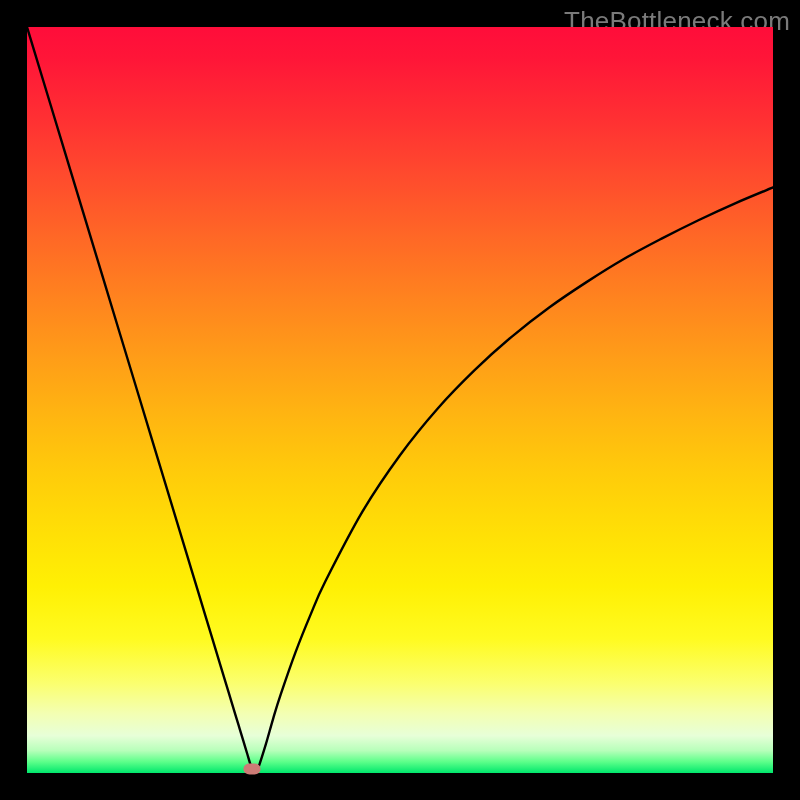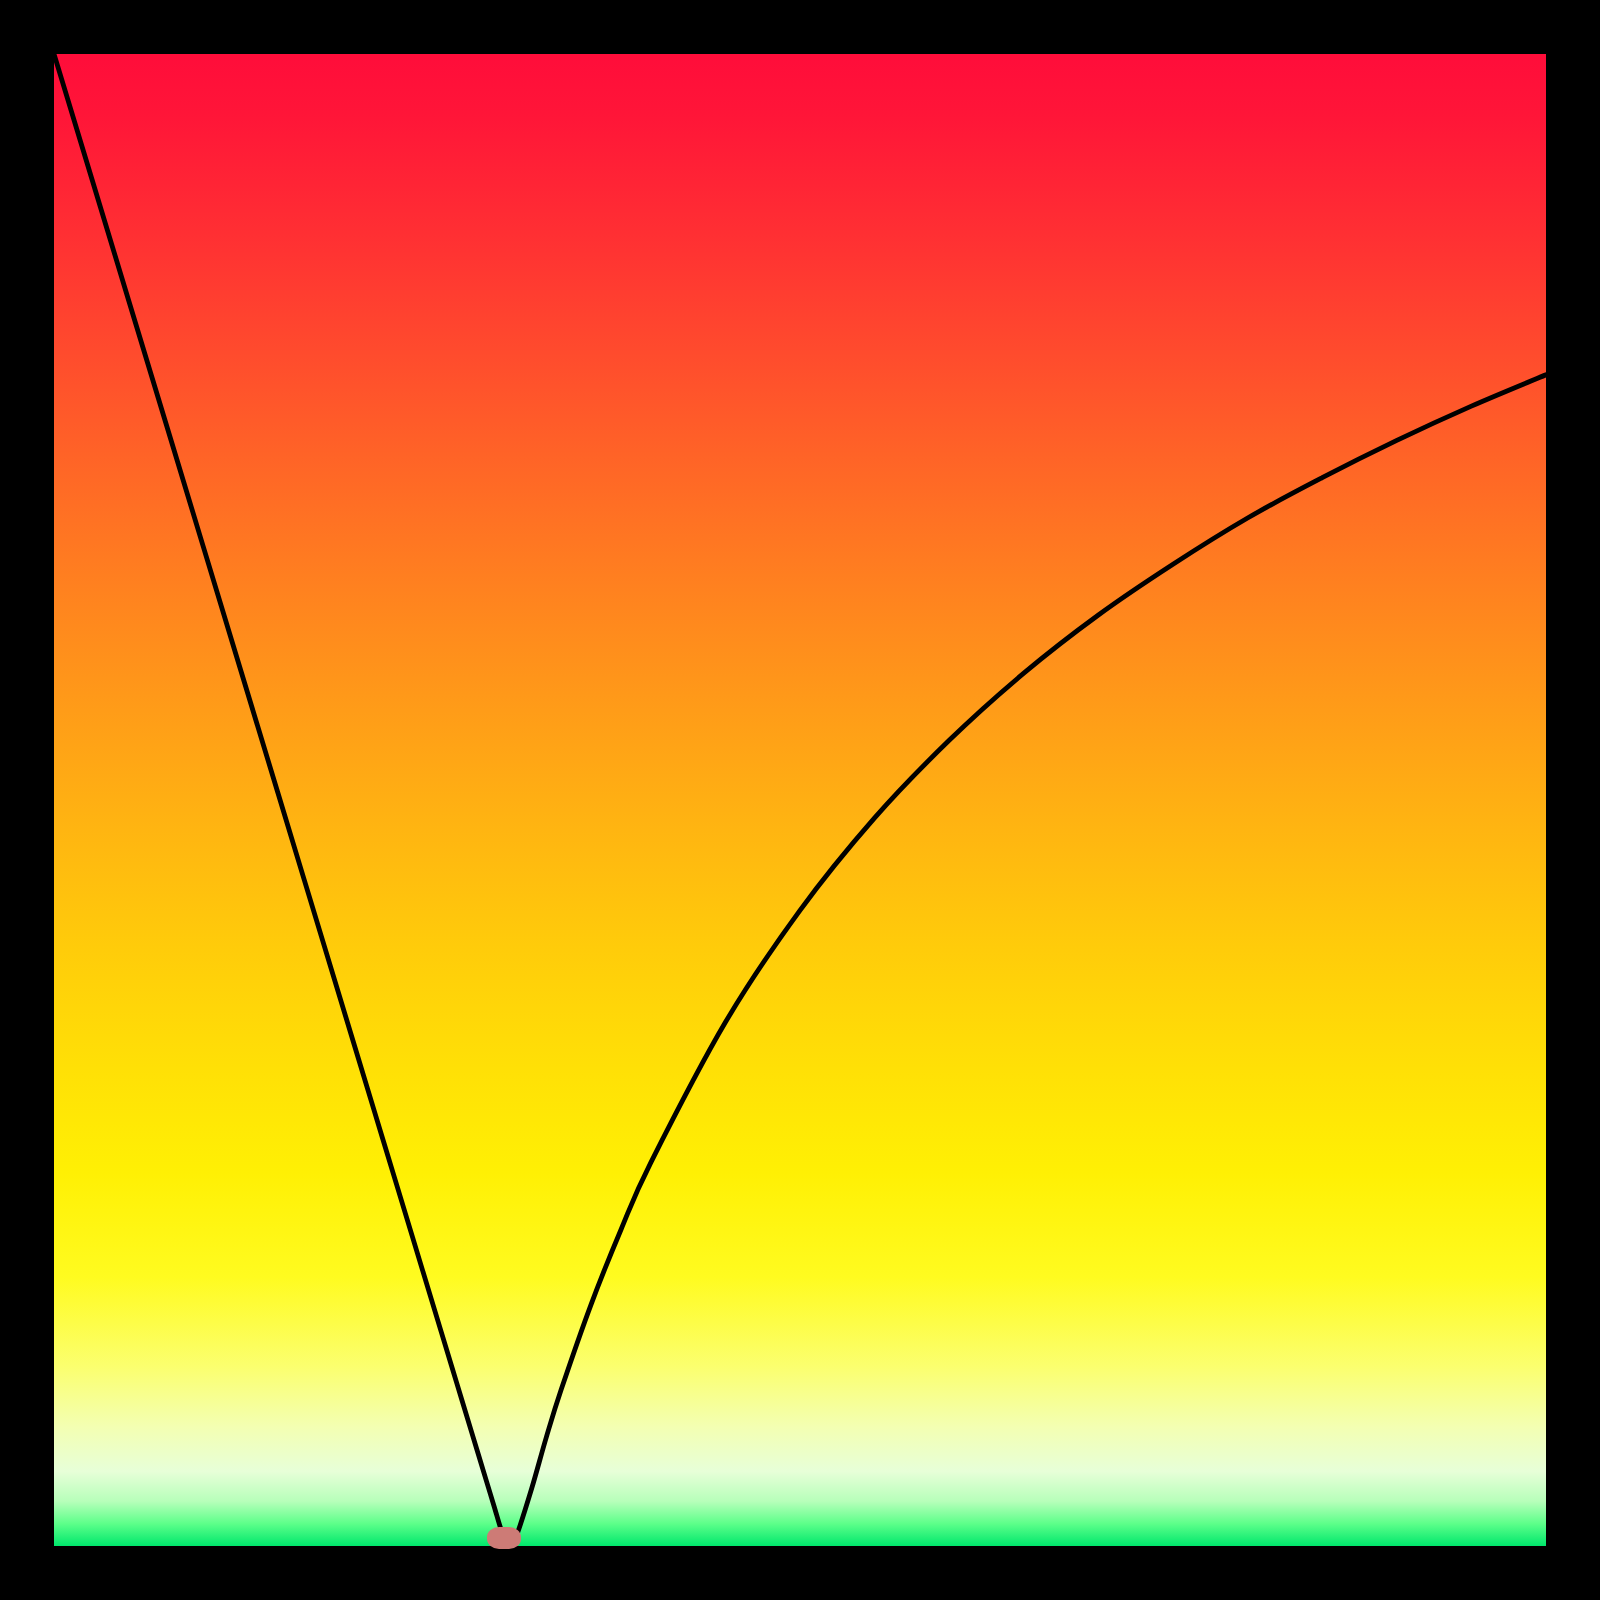--- a/index.html
+++ b/index.html
@@ -72,20 +72,21 @@
     background: #cd7b76;
     border-radius: 6px / 5px;
     transform: translate(-50%, -50%);
   }
 </style>
 </head>
 <body>
 
 <div class="frame">
 
+  <div class="watermark">TheBottleneck.com</div>
 
   <div class="plot-area">
 
     <svg class="curve" viewBox="0 0 746 746" preserveAspectRatio="none">
       <path id="curve-path" fill="none" stroke="#000000" stroke-width="2.4" stroke-linecap="round" stroke-linejoin="round" d="M 0.00 0.00 C 6.22 20.52, 24.87 82.06, 37.30 123.09 C 49.73 164.12, 62.17 205.15, 74.60 246.18 C 87.03 287.21, 99.47 328.24, 111.90 369.27 C 124.33 410.30, 140.50 463.64, 149.20 492.36 C 157.90 521.08, 159.15 525.18, 164.12 541.60 C 169.09 558.01, 174.07 574.42, 179.04 590.83 C 184.01 607.24, 190.23 627.76, 193.96 640.07 C 197.69 652.38, 198.93 656.48, 201.42 664.69 C 203.91 672.89, 207.02 683.15, 208.88 689.30 C 210.75 695.46, 211.37 697.51, 212.61 701.61 C 213.85 705.72, 215.10 709.82, 216.34 713.92 C 217.58 718.02, 218.83 722.13, 220.07 726.23 C 221.31 730.33, 222.81 735.87, 223.80 738.54 C 224.79 741.21, 225.29 741.28, 226.04 742.27 C 226.78 743.26, 227.41 744.76, 228.28 744.51 C 229.15 744.26, 229.52 745.25, 231.26 740.78 C 233.00 736.30, 236.23 725.86, 238.72 717.65 C 241.21 709.45, 243.69 699.87, 246.18 691.54 C 248.67 683.21, 249.91 678.74, 253.64 667.67 C 257.37 656.60, 263.59 638.45, 268.56 625.15 C 273.53 611.84, 278.51 599.66, 283.48 587.85 C 288.45 576.04, 289.70 571.56, 298.40 554.28 C 307.10 537.00, 323.27 505.17, 335.70 484.15 C 348.13 463.14, 360.57 445.24, 373.00 428.20 C 385.43 411.17, 397.87 396.13, 410.30 381.95 C 422.73 367.78, 435.17 355.22, 447.60 343.16 C 460.03 331.10, 472.47 320.03, 484.90 309.59 C 497.33 299.15, 509.77 289.57, 522.20 280.50 C 534.63 271.42, 547.07 263.21, 559.50 255.13 C 571.93 247.05, 584.37 239.22, 596.80 232.01 C 609.23 224.79, 621.67 218.33, 634.10 211.86 C 646.53 205.40, 658.97 199.18, 671.40 193.21 C 683.83 187.25, 696.27 181.53, 708.70 176.06 C 721.13 170.59, 739.78 163.00, 746.00 160.39"></path>
     </svg>
 
     <div id="min-marker" class="marker" style="left: 225.292px; top: 741.524px;"></div>
   </div>
 

